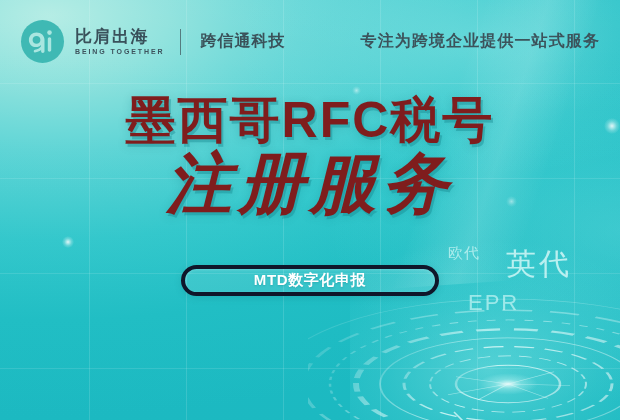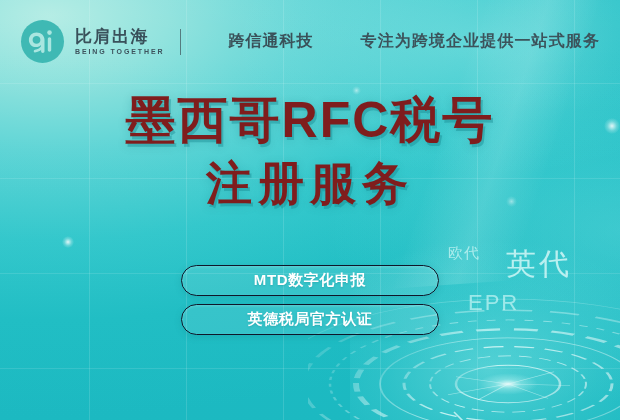--- a/index.html
+++ b/index.html
@@ -127,21 +127,20 @@
     height: 26px;
     background: #43595f;
     margin: 0 9px 0 6px;
     opacity: .75;
   }
   .logo-sub {
     font-size: 16px;
     font-weight: 700;
     color: #3a5159;
     letter-spacing: 1px;
-    margin-left: 28px;
   }
   .tagline {
     position: absolute;
     right: 20px; top: 31px;
     font-size: 16px;
     font-weight: 700;
     color: #3c535b;
     letter-spacing: 1.1px;
   }
 
@@ -155,39 +154,40 @@
     font-weight: 700;
     text-shadow: 2px 3px 0 rgba(24,138,146,0.42), 0 2px 10px rgba(12,110,118,0.24);
     user-select: none;
   }
   .headline .l1 {
     font-size: 50px;
     line-height: 64px;
     letter-spacing: 2px;
   }
   .headline .l2 {
-    font-size: 46px;
+    font-size: 66px;
     line-height: 62px;
     letter-spacing: 6px;
+    font-style: italic;
   }
 
   
   .pills {
     position: absolute;
     left: 0; top: 265px;
     width: 620px;
     display: flex;
     flex-direction: column;
     align-items: center;
     gap: 8px;
   }
   .pill {
     width: 258px;
     height: 31px;
-    border: 1px solid #0f172a;
+    border: 4px solid #0f172a;
     border-radius: 18px;
     background: rgba(255,255,255,0.10);
     display: flex;
     align-items: center;
     justify-content: center;
     color: #ffffff;
     font-size: 15px;
     font-weight: 700;
     letter-spacing: 0.6px;
     box-shadow: 0 2px 7px rgba(10,105,112,0.18), inset 0 1px 3px rgba(255,255,255,0.20);
@@ -279,16 +279,15 @@
     <div class="tagline">专注为跨境企业提供一站式服务</div>
   </div>
 
   <div class="headline">
     <div class="l1">墨西哥RFC税号</div>
     <div class="l2">注册服务</div>
   </div>
 
   <div class="pills">
     <div class="pill">MTD数字化申报</div>
-    <div class="pill">英德税局官方认证</div>
   </div>
 
 </div>
 
 </body></html>

